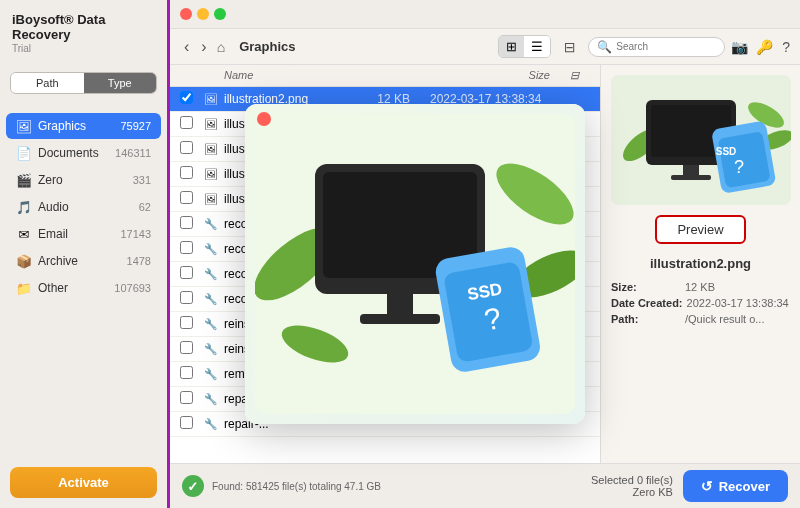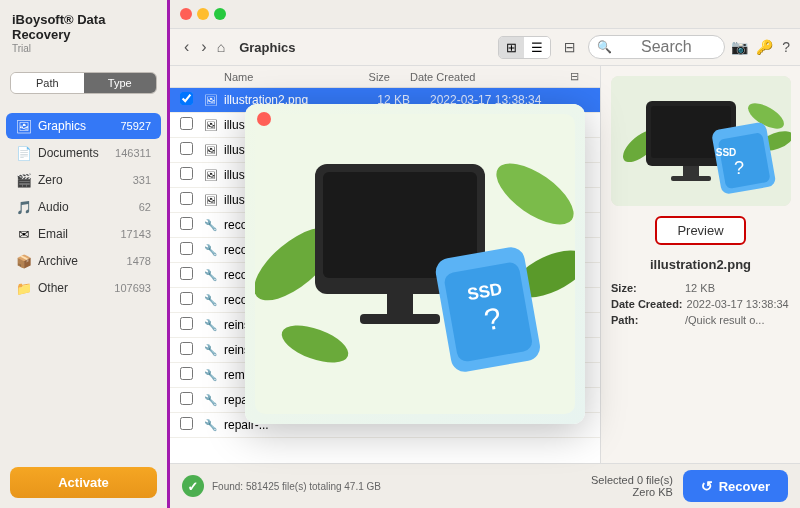--- a/index.html
+++ b/index.html
@@ -29,28 +29,28 @@
     
     .toolbar { display: flex; align-items: center; padding: 6px 10px; background: #f5f2ee; border-bottom: 1px solid #ddd; gap: 6px; }
     .toolbar-nav { display: flex; gap: 4px; }
     .nav-btn { background: none; border: none; cursor: pointer; font-size: 16px; color: #555; padding: 2px 4px; }
     .toolbar-title { font-size: 13px; font-weight: 600; color: #333; flex: 1; margin-left: 8px; }
     .toolbar-views { display: flex; border: 1px solid #ccc; border-radius: 5px; overflow: hidden; }
     .view-btn { background: #fff; border: none; padding: 3px 7px; cursor: pointer; font-size: 13px; }
     .view-btn.active { background: #ddd; }
     .filter-btn { background: none; border: none; padding: 3px 7px; cursor: pointer; font-size: 14px; color: #555; }
     .search-box { display: flex; align-items: center; background: #fff; border: 1px solid #ccc; border-radius: 12px; padding: 2px 8px; gap: 4px; }
-    .search-box input { border: none; outline: none; font-size: 16px; background: transparent; width: 100px; text-align: center; }
+    .search-box input { border: none; outline: none; font-size: 10px; background: transparent; width: 100px; }
     .toolbar-icons { display: flex; gap: 8px; }
     .toolbar-icon-btn { background: none; border: none; cursor: pointer; font-size: 14px; color: #555; }
 
     
     .file-list { flex: 1; display: flex; overflow: hidden; }
     .file-table { flex: 1; overflow-y: auto; }
-    .file-header { display: flex; align-items: center; padding: 4px 10px; background: #f5f2ee; border-bottom: 1px solid #ddd; font-size: 11px; color: #666; }
+    .file-header { display: flex; padding: 4px 10px; background: #f5f2ee; border-bottom: 1px solid #ddd; font-size: 11px; color: #666; font-style: italic; }
     .col-check { width: 24px; }
     .col-icon { width: 20px; }
     .col-name { flex: 1; }
     .col-size { width: 80px; text-align: right; padding-right: 20px; }
     .col-date { width: 160px; }
     .col-extra { width: 20px; }
     .file-row { display: flex; align-items: center; padding: 4px 10px; border-bottom: 1px solid #f0eee8; font-size: 12px; cursor: pointer; }
     .file-row.selected { background: #3478f6; color: #fff; }
     .file-row.selected .file-size, .file-row.selected .file-date { color: #dde8ff; }
     .file-check { width: 24px; }
@@ -179,21 +179,20 @@
     </div>
   </div>
 
   <div class="file-list">
     <div class="file-table">
       <div class="file-header">
         <div class="col-check"></div>
         <div class="col-icon"></div>
         <div class="col-name">Name</div>
         <div class="col-size">Size</div>
-        <div class="col-date">Date Created</div>
         <div class="col-extra">⊟</div>
       </div>
       <div id="file-rows-container">
 
       <div class="file-row selected">
     <div class="col-check file-check">
       <input type="checkbox" checked="" style="margin: 0px;">
     </div>
     <div class="col-icon file-type-icon">🖼</div>
     <div class="col-name file-name">illustration2.png</div>

